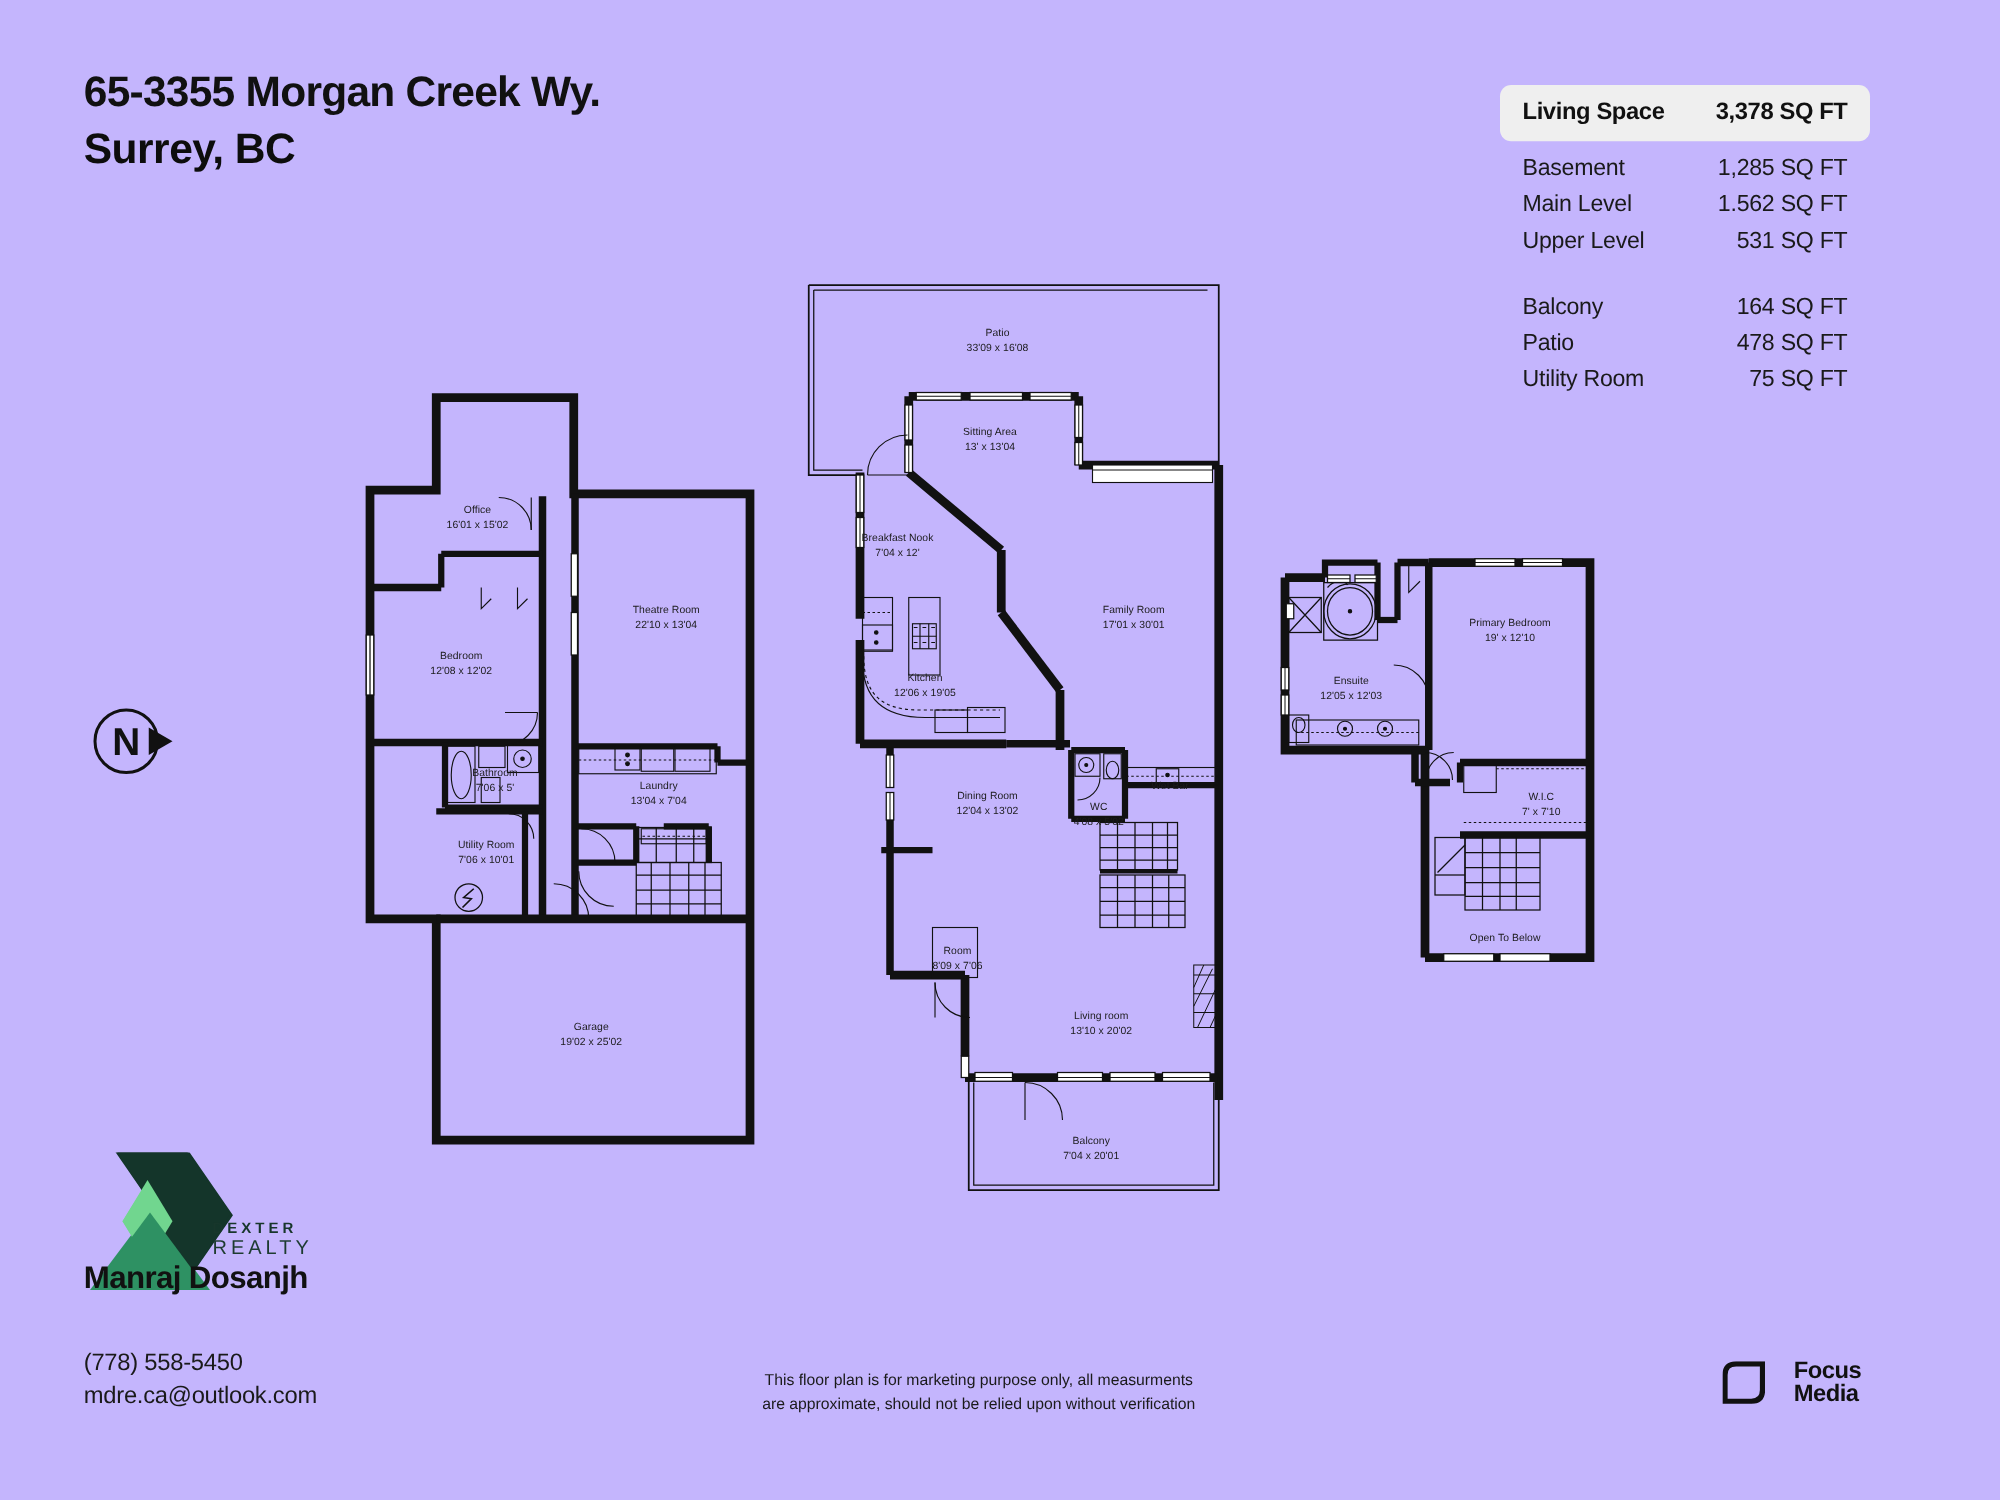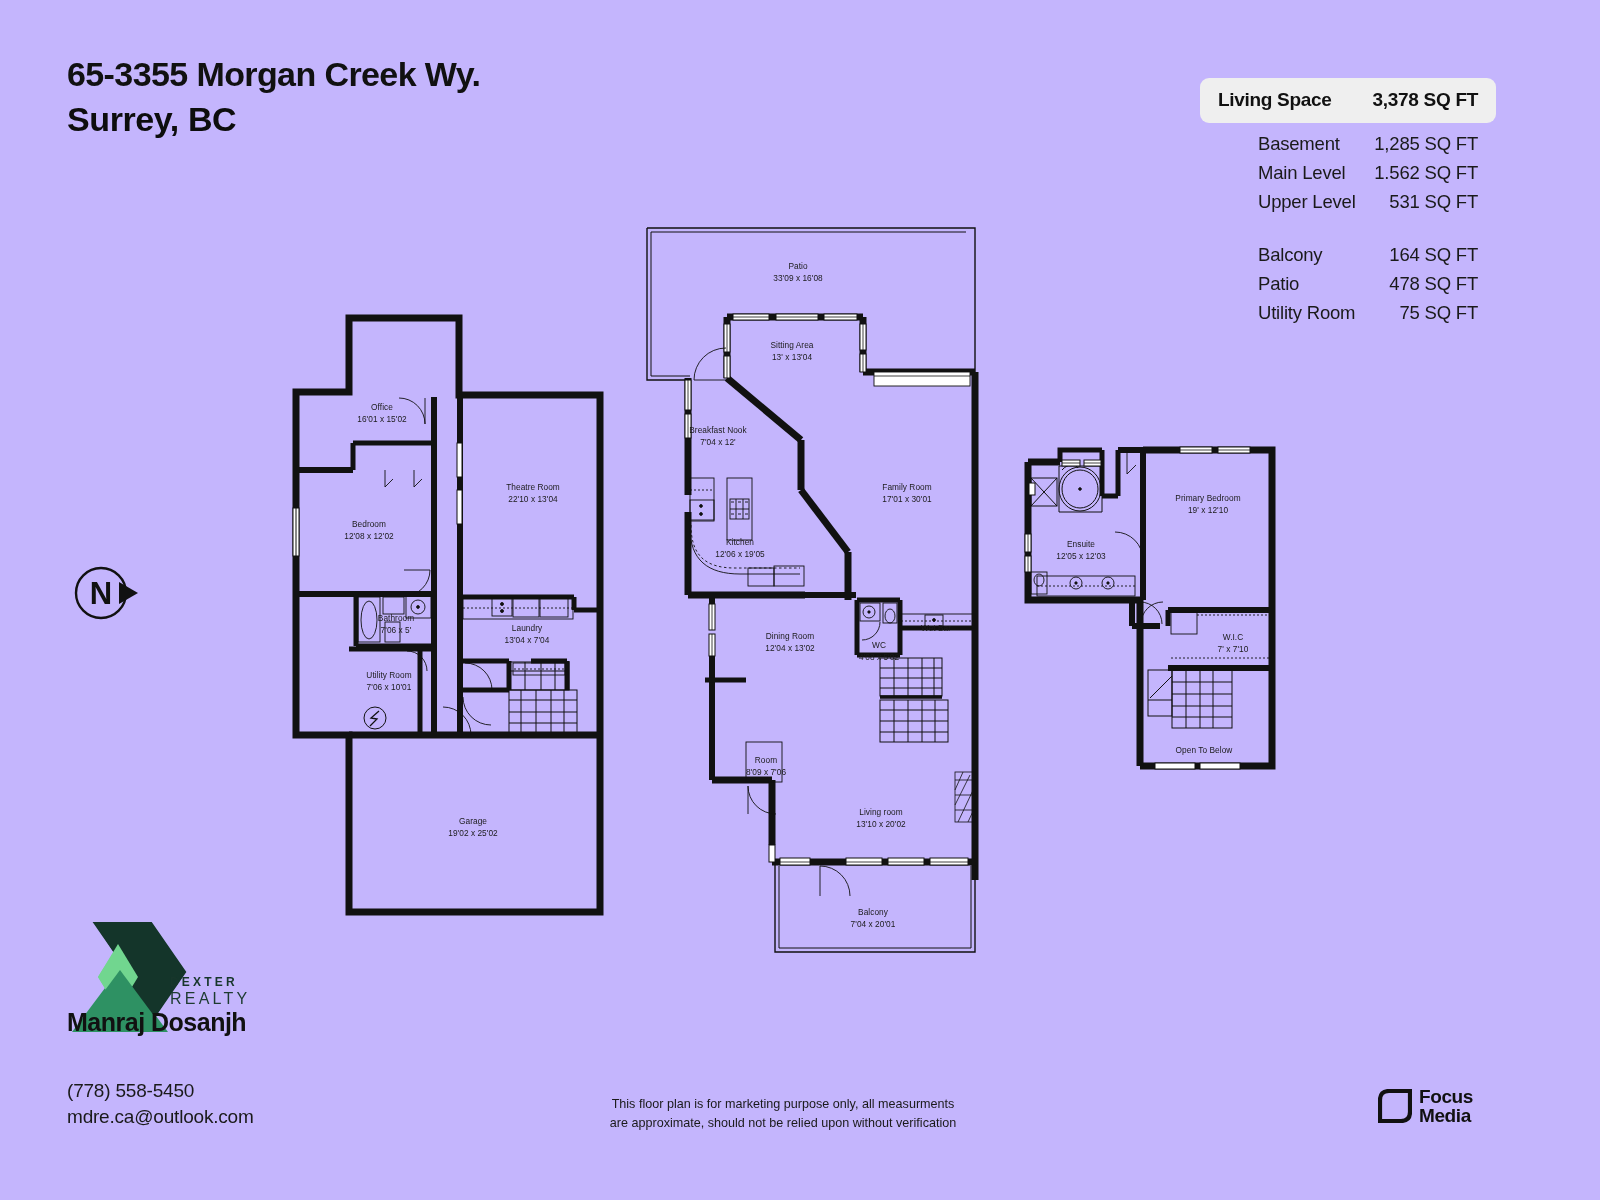--- a/index.html
+++ b/index.html
@@ -16,33 +16,32 @@
   .title-line1 {
     font-size: 34px; font-weight: 700; letter-spacing: -0.6px;
     color:#111; line-height: 1.32;
   }
   .title-line2 {
     font-size: 34px; font-weight: 800; letter-spacing: -0.4px;
     color:#0d0d0d; line-height: 1.32;
   }
 
   
-  .stats { position:absolute; left:1200px; top:78px; width:296px; }
+  .stats { position:absolute; left:1200px; top:68px; width:296px; }
   .stats-band {
     background:#efefef; border-radius:9px;
     display:flex; justify-content:space-between; align-items:center;
     padding: 11px 18px 12px 18px;
   }
   .stats-band .k { font-size:19px; font-weight:700; color:#111; letter-spacing:-0.3px;}
   .stats-band .v { font-size:19px; font-weight:700; color:#111; letter-spacing:-0.3px;}
   .stats-rows { padding: 10px 18px 0 18px; }
   .stats-row {
     display:flex; justify-content:space-between; align-items:baseline;
     margin-bottom: 7px;
-    margin-left: 40px;
   }
   .stats-row .k { font-size:18.5px; font-weight:400; color:#1a1a1a; letter-spacing:-0.2px;}
   .stats-row .v { font-size:18.5px; font-weight:400; color:#1a1a1a; letter-spacing:-0.2px;}
   .stats-gap { height: 14px; }
 
   
   .compass { position:absolute; left:70px; top:562px; width:72px; height:62px; }
 
   
   .plan { position:absolute; left:0; top:0; width:1600px; height:1200px; pointer-events:none; }
@@ -70,21 +69,21 @@
     font-size:19px; font-weight:400; color:#1a1a1a; letter-spacing:-0.2px;
   }
   .agent-email {
     position:absolute; left:67px; top:1106px;
     font-size:19px; font-weight:400; color:#1a1a1a; letter-spacing:-0.2px;
   }
   .disclaimer {
     position:absolute; left:592px; top:1095px; width:382px;
     text-align:center; font-size:12.6px; line-height:1.52; color:#1a1a1a;
   }
-  .focus-logo { position:absolute; left:1378px; top:1080px; width:128px; height:52px; display:flex; align-items:center; gap:7px;}
+  .focus-logo { position:absolute; left:1378px; top:1080px; width:128px; height:52px; display:flex; align-items:center; gap:23px;}
   .focus-mark { width:34px; height:34px; flex:none; }
   .focus-words { line-height:1.02; }
   .focus-words div { font-size:19px; font-weight:800; color:#111; letter-spacing:-0.4px;}
 </style>
 </head>
 <body>
 
 <div id="page">
 
   <div class="title-block">

